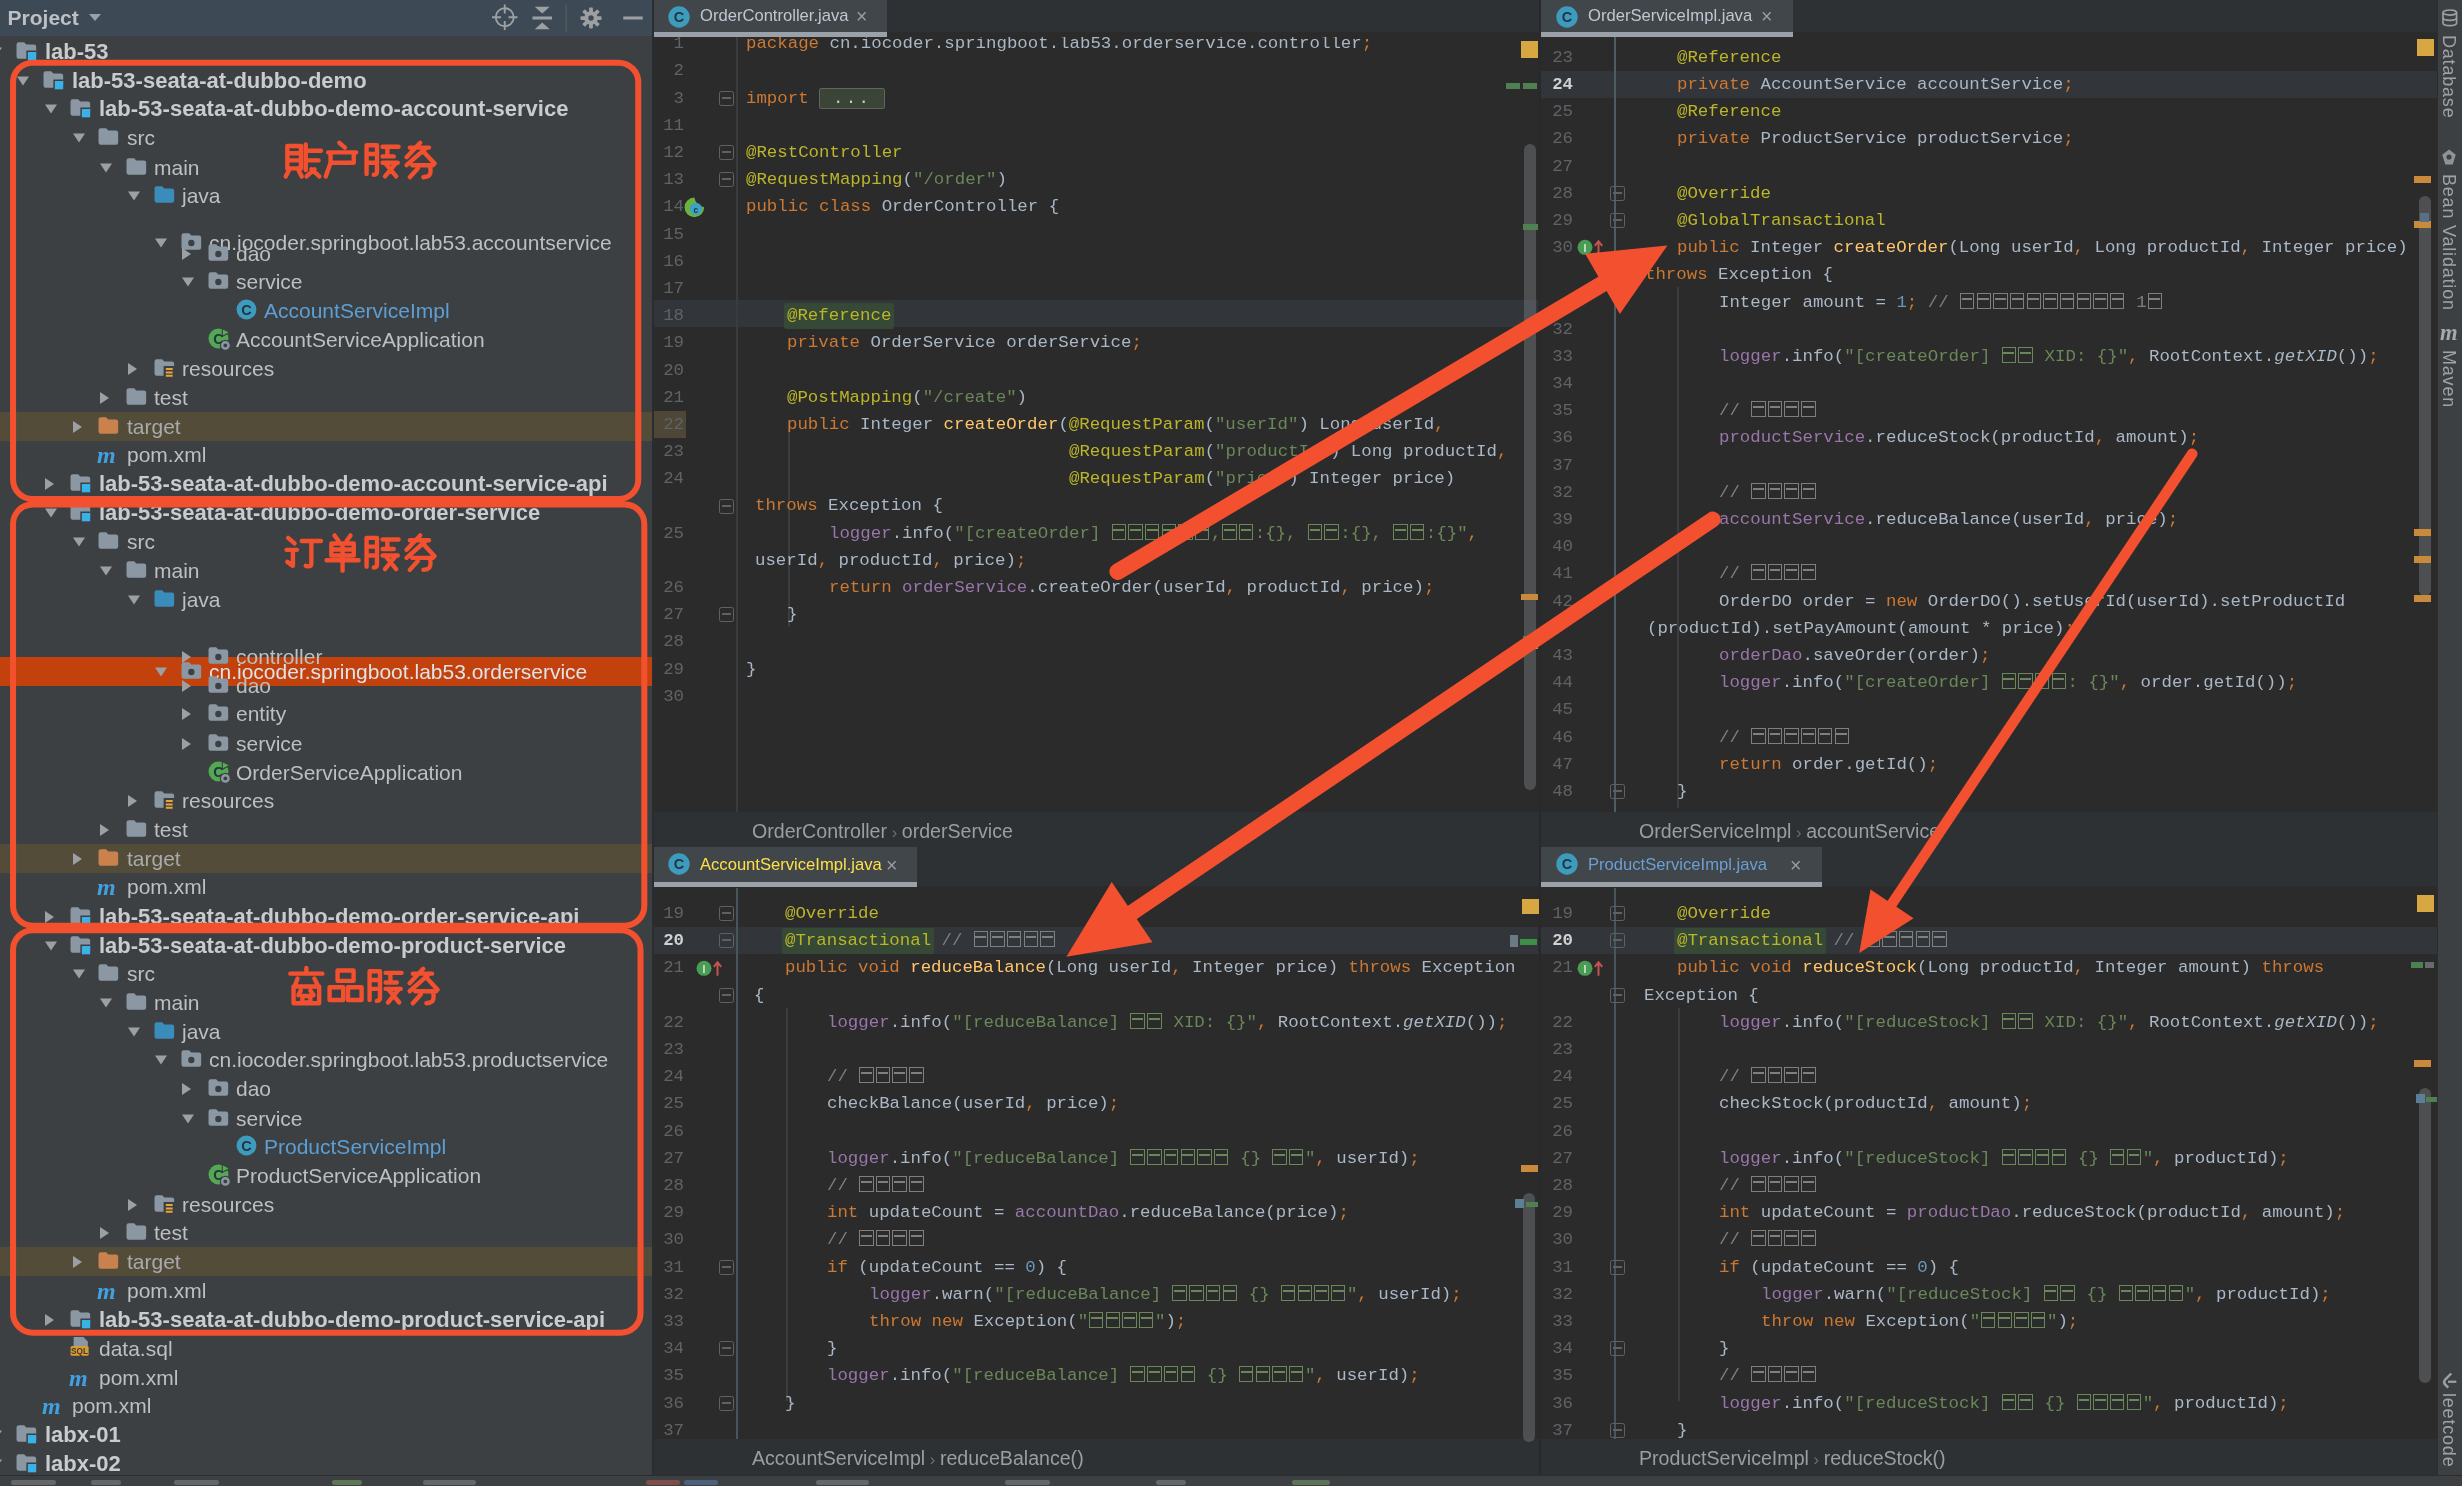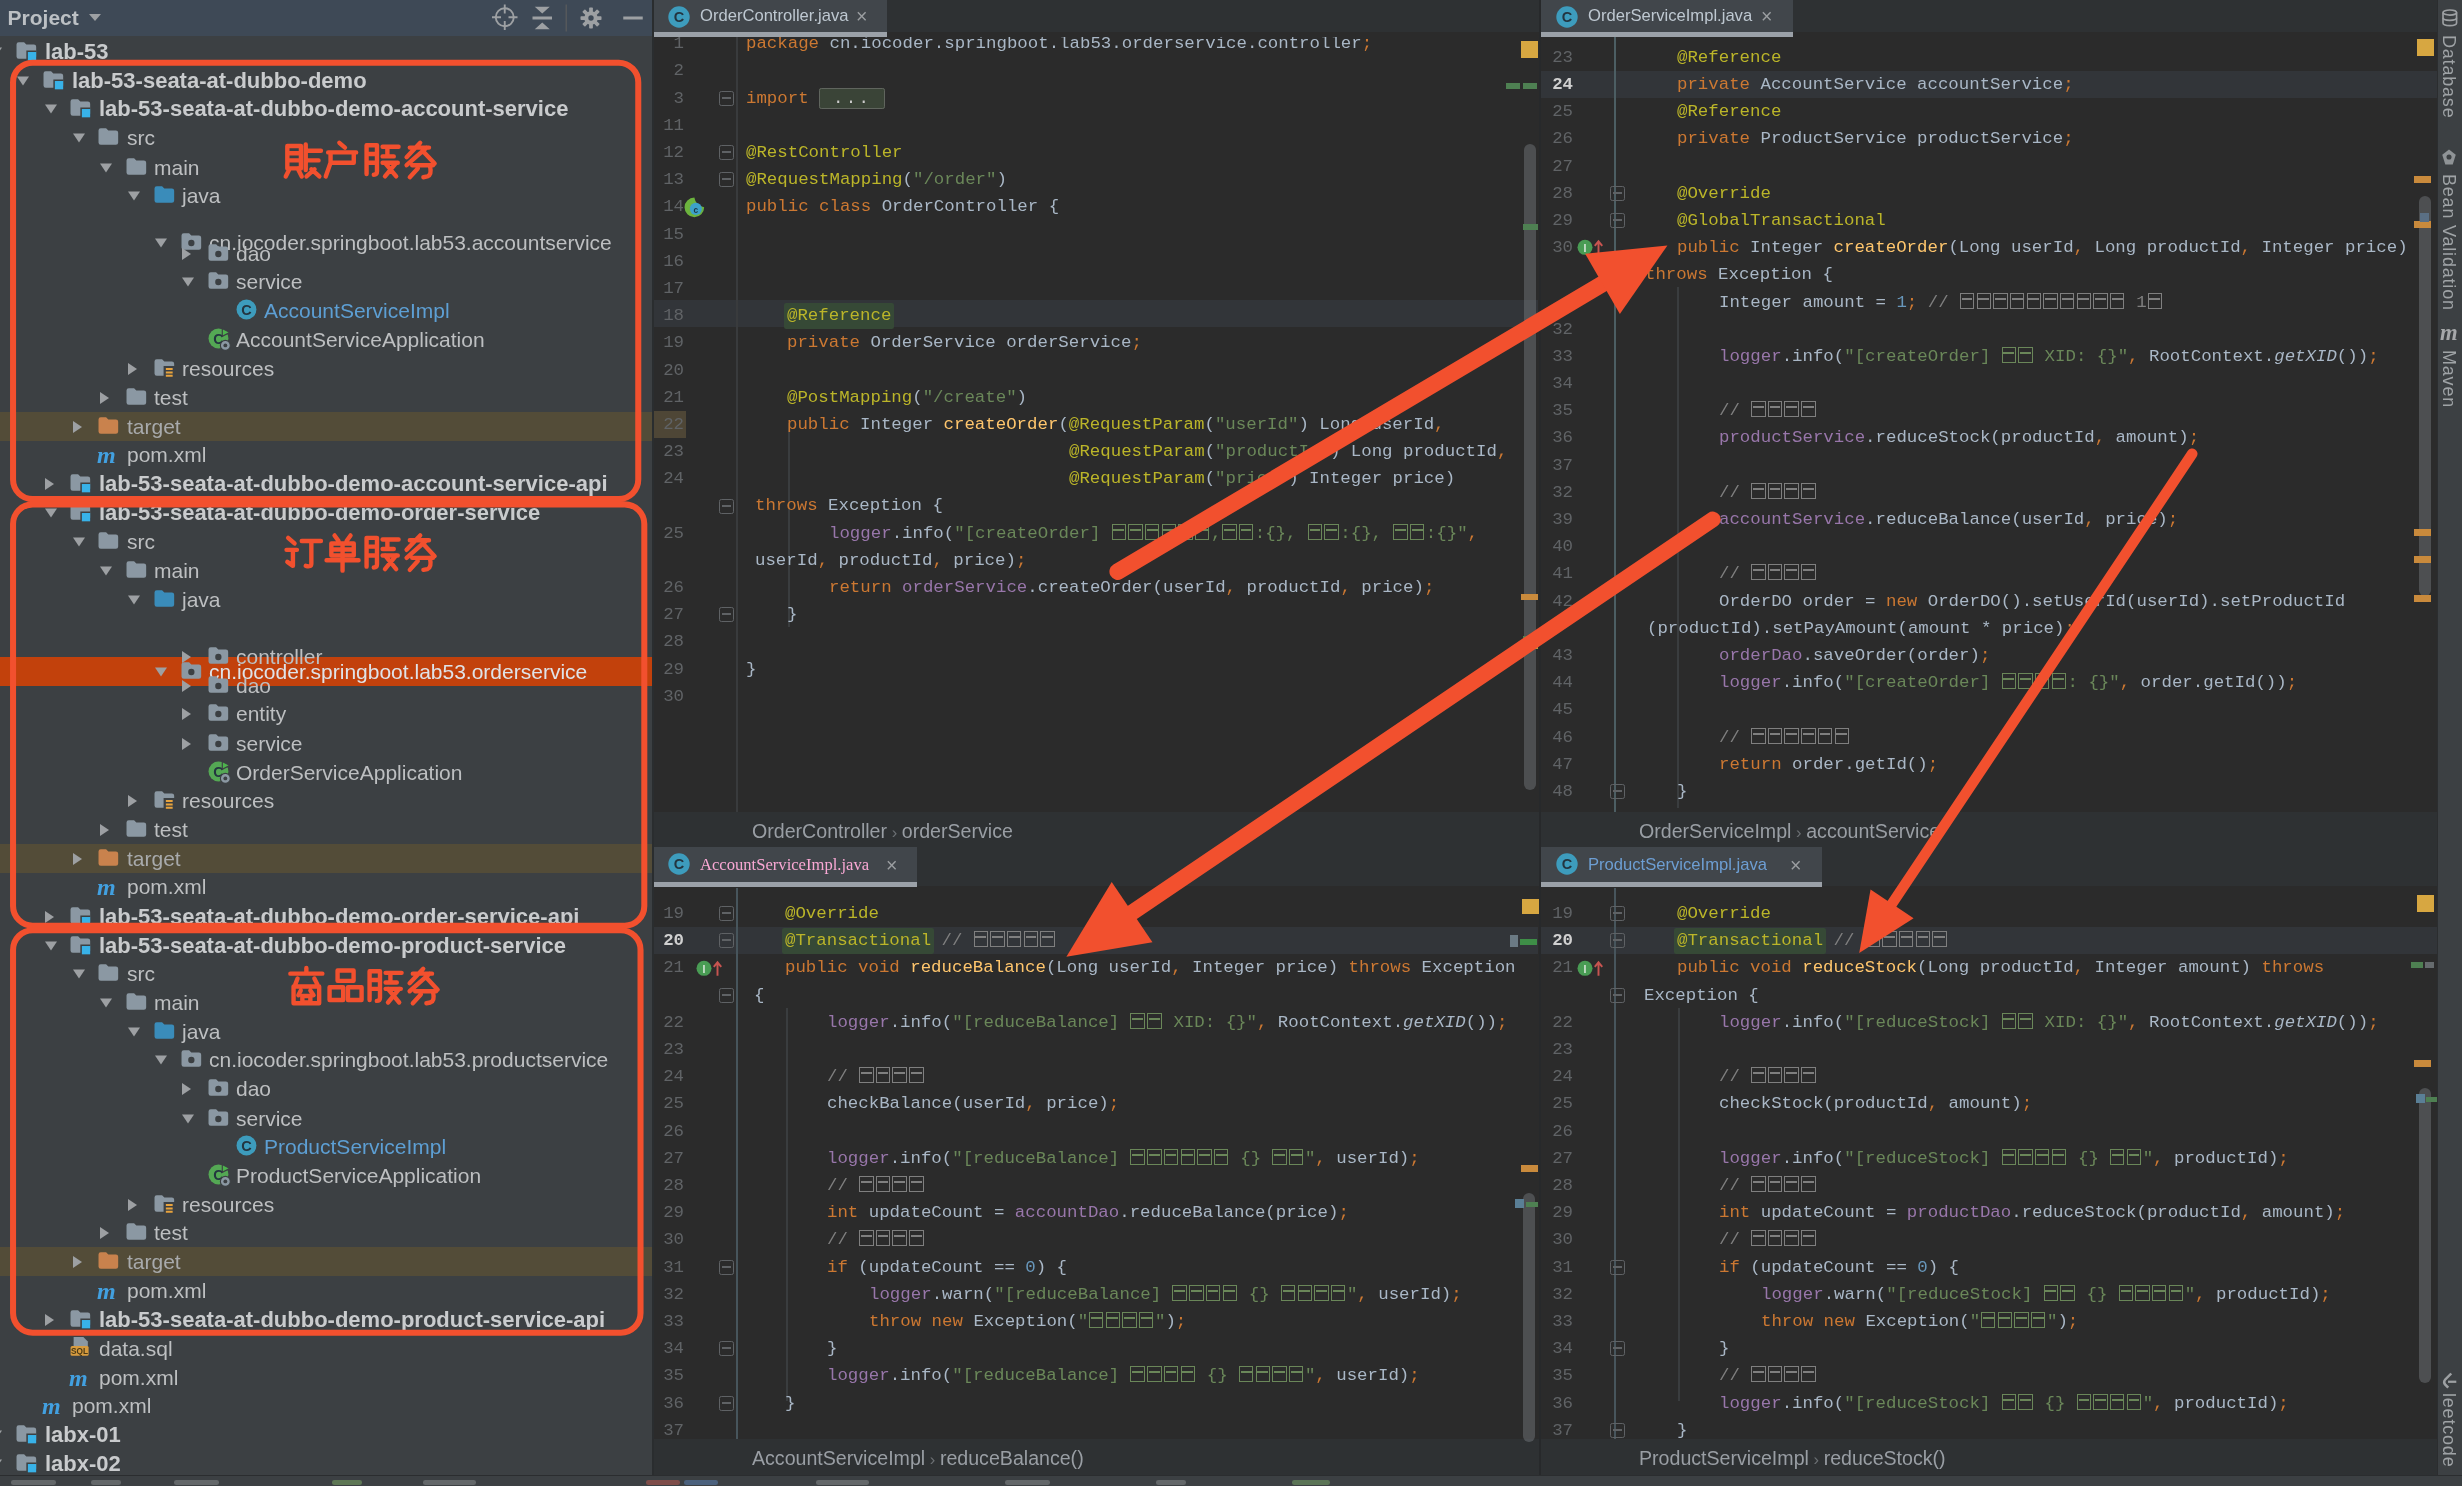--- a/index.html
+++ b/index.html
@@ -477,21 +477,21 @@
 <div class="abs" style="left:1761px;top:0px;height:32px;width:15px;z-index:4;">
     <div class="x">×</div>
   </div>
 <div class="abs" style="left:653px;top:847px;width:264px;height:36px;background:#41464b;z-index:3;"></div>
 <div class="abs" style="left:653px;top:882px;width:264px;height:5.3px;background:#9ba1a8;z-index:3;"></div>
 <div class="abs" style="left:666px;top:851px;z-index:4;"><svg width="26" height="26" viewBox="0 0 34 34">
       <circle cx="17" cy="17" r="14" fill="#3d9cbd"></circle>
       <text x="17" y="24" font-size="19" font-family="Liberation Sans" font-weight="bold" fill="#233540" text-anchor="middle">C</text>
     </svg></div>
 <div class="abs" style="left:700px;top:847px;height:36px;z-index:4;">
-    <div class="tabtxt" style="color:#f9a8d4;font-family:Liberation Serif, serif;">AccountServiceImpl.java</div>
+    <div class="tabtxt" style="color:#fde047;">AccountServiceImpl.java</div>
   </div>
 <div class="abs" style="left:886px;top:847px;height:36px;width:15px;z-index:4;">
     <div class="x">×</div>
   </div>
 <div class="abs" style="left:1541px;top:847px;width:281px;height:36px;background:#41464b;z-index:3;"></div>
 <div class="abs" style="left:1541px;top:882px;width:281px;height:5.3px;background:#9ba1a8;z-index:3;"></div>
 <div class="abs" style="left:1554px;top:851px;z-index:4;"><svg width="26" height="26" viewBox="0 0 34 34">
       <circle cx="17" cy="17" r="14" fill="#3d9cbd"></circle>
       <text x="17" y="24" font-size="19" font-family="Liberation Sans" font-weight="bold" fill="#233540" text-anchor="middle">C</text>
     </svg></div>

